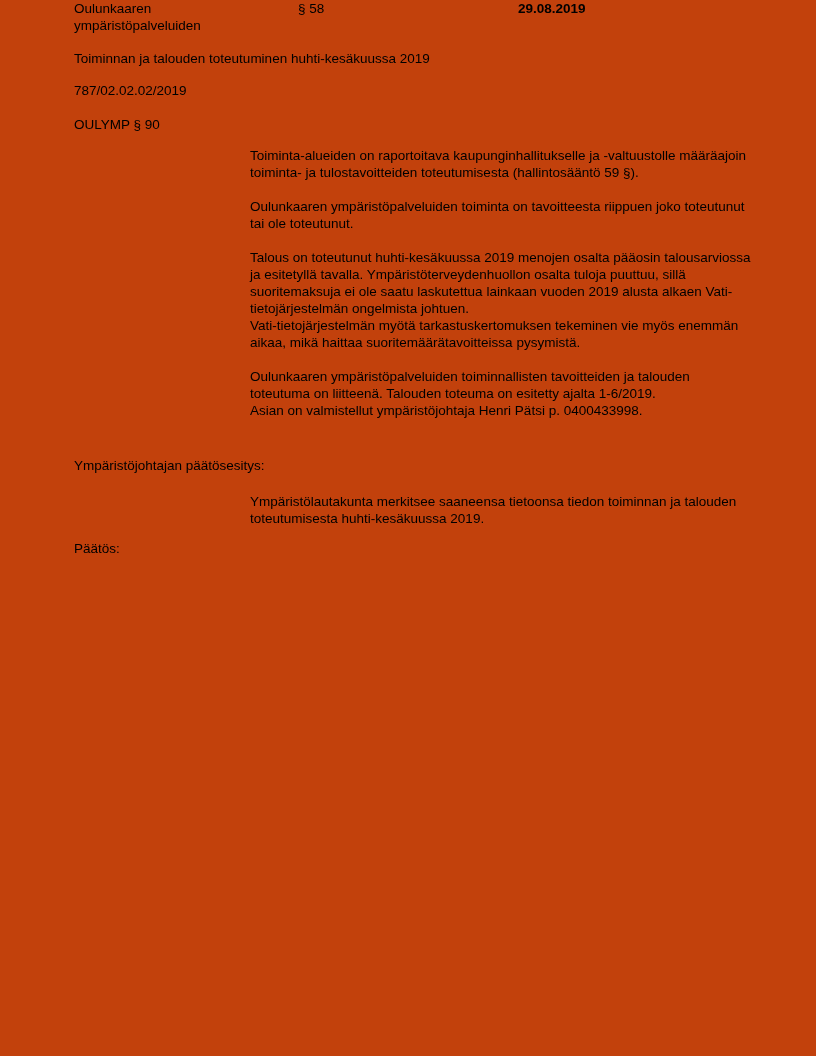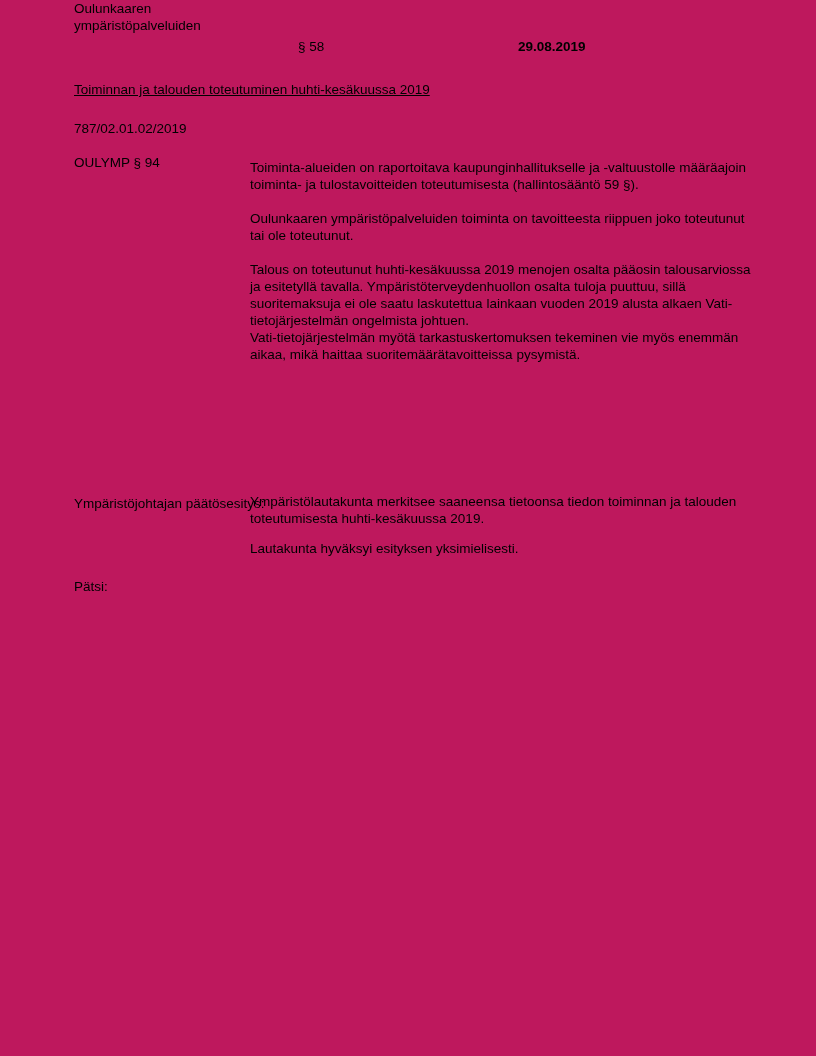--- a/index.html
+++ b/index.html
@@ -9,51 +9,52 @@
     background: #ffffff;
     color: #000000;
     font-family: "Liberation Sans", "DejaVu Sans", sans-serif;
     font-size: 13.5px;
     line-height: 17px;
   }
   .page {
     position: relative;
     width: 816px;
     height: 1056px;
-    background: #be185d;
+    background: #c2410c;
     overflow: hidden;
   }
   .abs { position: absolute; }
   .indent-col { left: 250px; width: 502px; }
   .left-col { left: 74px; }
-  .para { white-space: pre-line; margin: 12px 0 17px 0; }
-  .nowrap { white-space: nowrap; margin-top: 38px; }
+  .para { white-space: pre-line; margin: 0 0 17px 0; }
+  .nowrap { white-space: nowrap; }
 </style>
 </head>
 <body>
 
 <div class="page">
 
   <div class="abs left-col" style="top:0;">
     <div>Oulunkaaren</div>
     <div>ympäristöpalveluiden</div>
   </div>
   <div class="abs nowrap" style="left:298px; top:0;">§ 58</div>
   <div class="abs nowrap" style="left:518px; top:0;font-weight:bold;">29.08.2019</div>
 
-  <div class="abs left-col nowrap" style="top:43px;text-decoration:underline;">Toiminnan ja talouden toteutuminen huhti-kesäkuussa 2019</div>
-  <div class="abs left-col nowrap" style="top:82px;">787/02.01.02/2019</div>
-  <div class="abs left-col nowrap" style="top:116px;">OULYMP § 94</div>
+  <div class="abs left-col nowrap" style="top:50px;">Toiminnan ja talouden toteutuminen huhti-kesäkuussa 2019</div>
+  <div class="abs left-col nowrap" style="top:82px;">787/02.02.02/2019</div>
+  <div class="abs left-col nowrap" style="top:116px;">OULYMP § 90</div>
 
   <div class="abs indent-col" style="top:147px;">
     <p class="para">Toiminta-alueiden on raportoitava kaupunginhallitukselle ja -valtuustolle määräajoin toiminta- ja tulostavoitteiden toteutumisesta (hallintosääntö 59 §).</p>
     <p class="para">Oulunkaaren ympäristöpalveluiden toiminta on tavoitteesta riippuen joko toteutunut tai ole toteutunut.</p>
     <p class="para">Talous on toteutunut huhti-kesäkuussa 2019 menojen osalta pääosin talousarviossa ja esitetyllä tavalla. Ympäristöterveydenhuollon osalta tuloja puuttuu, sillä suoritemaksuja ei ole saatu laskutettua lainkaan vuoden 2019 alusta alkaen Vati-tietojärjestelmän ongelmista johtuen.
 Vati-tietojärjestelmän myötä tarkastuskertomuksen tekeminen vie myös enemmän aikaa, mikä haittaa suoritemäärätavoitteissa pysymistä.</p>
+    <p class="para">Oulunkaaren ympäristöpalveluiden toiminnallisten tavoitteiden ja talouden toteutuma on liitteenä. Talouden toteuma on esitetty ajalta 1-6/2019.
+Asian on valmistellut ympäristöjohtaja Henri Pätsi p. 0400433998.</p>
   </div>
 
   <div class="abs left-col nowrap" style="top:457px;">Ympäristöjohtajan päätösesitys:</div>
   <div class="abs indent-col" style="top:493px;">Ympäristölautakunta merkitsee saaneensa tietoonsa tiedon toiminnan ja talouden toteutumisesta huhti-kesäkuussa 2019.</div>
 
-  <div class="abs left-col nowrap" style="top:540px;">Pätsi:</div>
-  <div class="abs indent-col" style="top:540px;">Lautakunta hyväksyi esityksen yksimielisesti.</div>
+  <div class="abs left-col nowrap" style="top:540px;">Päätös:</div>
 
 </div>
 
 </body></html>

